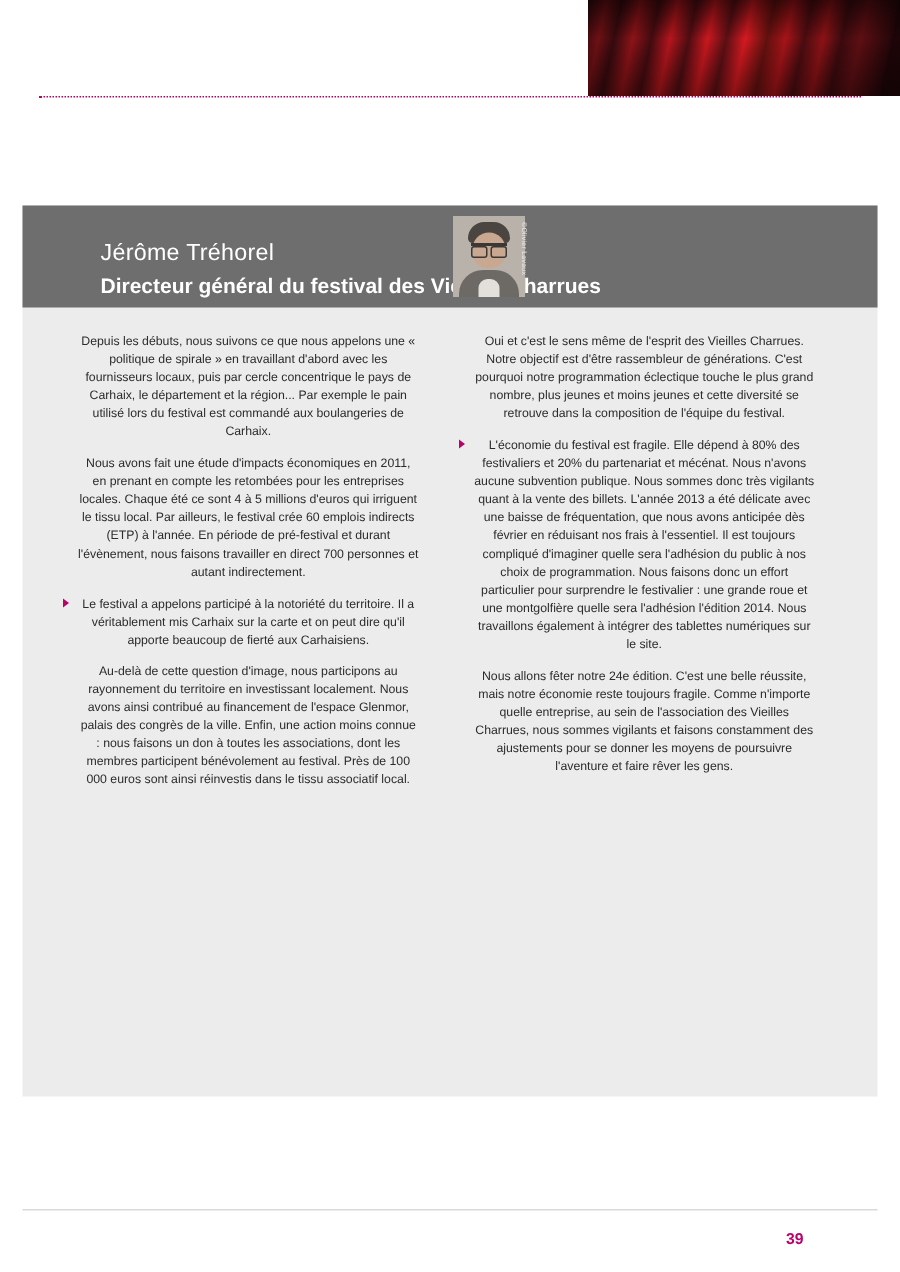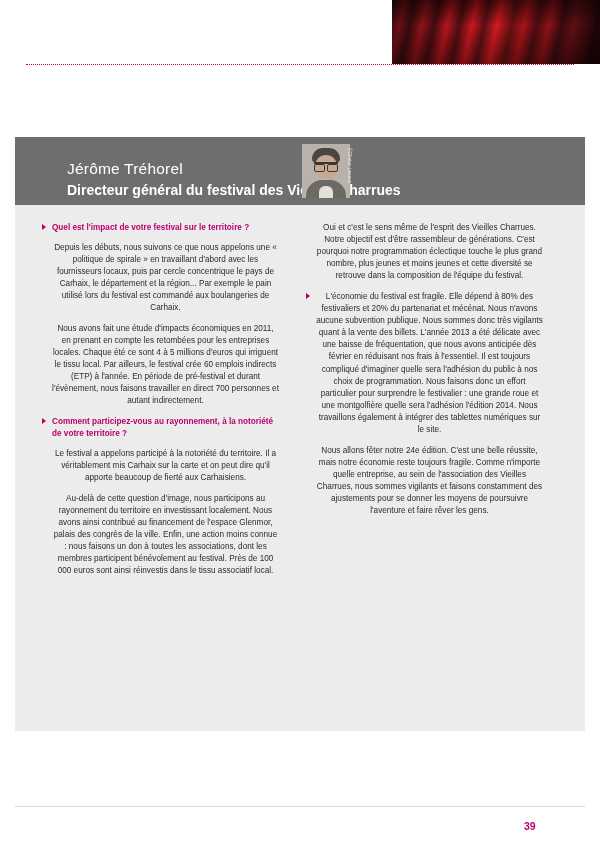--- a/index.html
+++ b/index.html
@@ -247,30 +247,25 @@
 <div class="portrait">
   <div class="body"></div>
   <div class="shirt"></div>
   <div class="hair"></div>
   <div class="face"></div>
   <div class="glasses"></div>
 </div>
 <div class="credit">©Olivier Lavaux</div>
 
 <div class="col col-left">
+  <p class="p">Depuis les débuts, nous suivons ce que nous appelons une « politique de spirale » en travaillant d'abord avec les fournisseurs locaux, puis par cercle concentrique le pays de Carhaix, le département et la région... Par exemple le pain utilisé lors du festival est commandé aux boulangeries de Carhaix.</p>
+  <p class="p">Nous avons fait une étude d'impacts économiques en 2011, en prenant en compte les retombées pour les entreprises locales. Chaque été ce sont 4 à 5 millions d'euros qui irriguent le tissu local. Par ailleurs, le festival crée 60 emplois indirects (ETP) à l'année. En période de pré-festival et durant l'évènement, nous faisons travailler en direct 700 personnes et autant indirectement.</p>
+
   <div class="q">
     <span class="bullet"></span>
-    <span>Quel est l'impact de votre festival sur le territoire ?</span>
-  </div>
-  <p class="p">Depuis les débuts, nous suivons ce que nous appelons une « politique de spirale » en travaillant d'abord avec les fournisseurs locaux, puis par cercle concentrique le pays de Carhaix, le département et la région... Par exemple le pain utilisé lors du festival est commandé aux boulangeries de Carhaix.</p>
-  <p class="p">Nous avons fait une étude d'impacts économiques en 2011, en prenant en compte les retombées pour les entreprises locales. Chaque été ce sont 4 à 5 millions d'euros qui irriguent le tissu local. Par ailleurs, le festival crée 60 emplois indirects (ETP) à l'année. En période de pré-festival et durant l'évènement, nous faisons travailler en direct 700 personnes et autant indirectement.</p>
-
-  <div class="q">
-    <span class="bullet"></span>
-    <span>Comment participez-vous au rayonnement, à la notoriété de votre territoire ?</span>
   </div>
   <p class="p">Le festival a appelons participé à la notoriété du territoire. Il a véritablement mis Carhaix sur la carte et on peut dire qu'il apporte beaucoup de fierté aux Carhaisiens.</p>
   <p class="p">Au-delà de cette question d'image, nous participons au rayonnement du territoire en investissant localement. Nous avons ainsi contribué au financement de l'espace Glenmor, palais des congrès de la ville. Enfin, une action moins connue : nous faisons un don à toutes les associations, dont les membres participent bénévolement au festival. Près de 100 000 euros sont ainsi réinvestis dans le tissu associatif local.</p>
 </div>
 
 <div class="col col-right">
   <p class="p">Oui et c'est le sens même de l'esprit des Vieilles Charrues. Notre objectif est d'être rassembleur de générations. C'est pourquoi notre programmation éclectique touche le plus grand nombre, plus jeunes et moins jeunes et cette diversité se retrouve dans la composition de l'équipe du festival.</p>
 
   <div class="q">
     <span class="bullet"></span>

